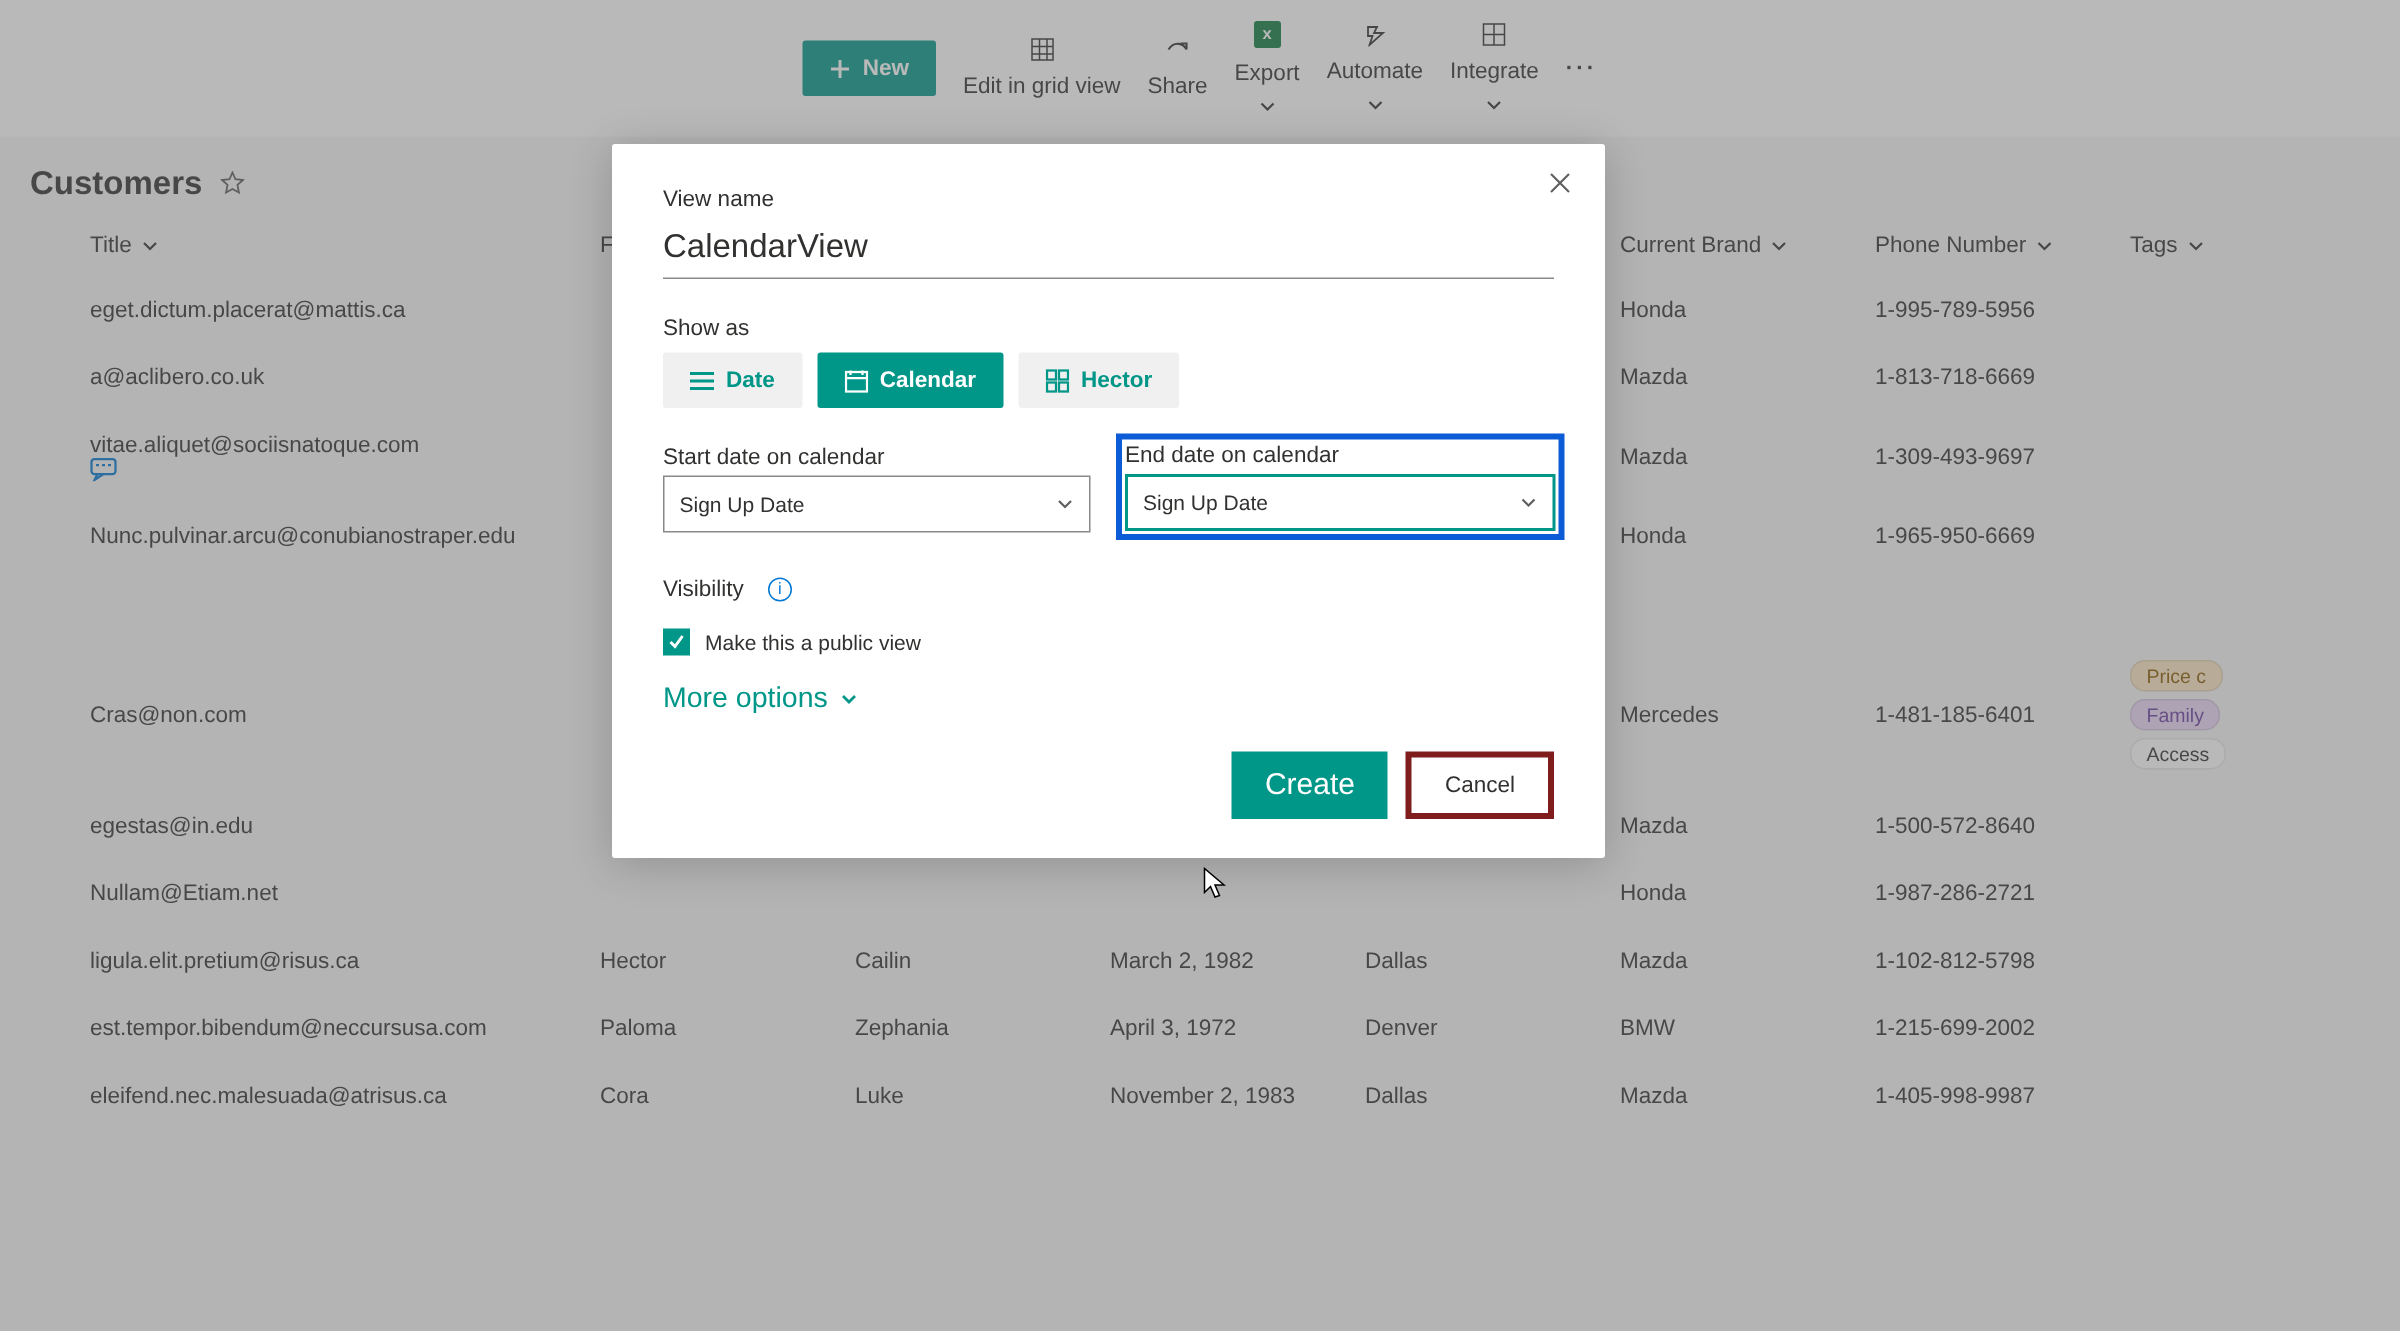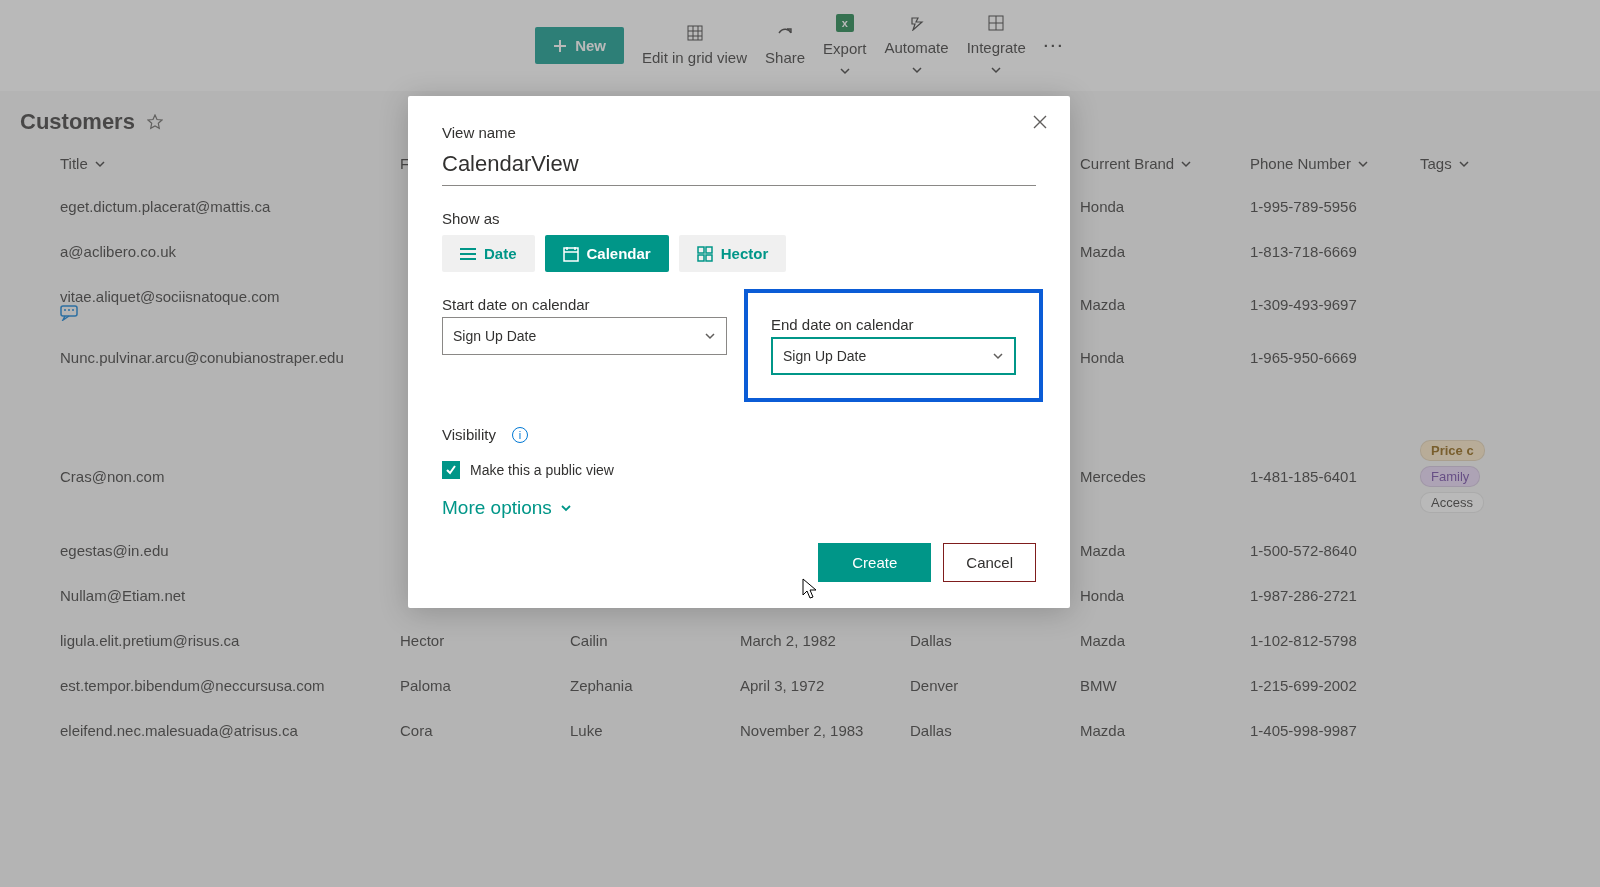--- a/index.html
+++ b/index.html
@@ -34,30 +34,30 @@
   .dialog { position:absolute; left:408px; top:96px; width:662px; background:#fff; border-radius:2px; box-shadow:0 4px 30px rgba(0,0,0,0.2); padding:28px 34px 26px; }
   .dlg-close { position:absolute; top:18px; right:22px; cursor:pointer; color:#605e5c; }
   .dlg-label { font-size:15px; color:#323130; margin-bottom:4px; }
   .dlg-input { width:100%; border:none; border-bottom:1px solid #8a8886; padding:6px 0 8px; font-size:22px; color:#323130; background:transparent; outline:none; margin-bottom:24px; }
   .showas-row { display:flex; gap:10px; margin-top:8px; margin-bottom:24px; }
   .showas-btn { border:none; background:#f0f0f0; color:#009688; padding:10px 18px; display:flex; align-items:center; gap:8px; font-size:15px; font-weight:600; border-radius:2px; cursor:pointer; }
   .showas-btn.active { background:#009688; color:#fff; }
   .date-row { display:flex; gap:24px; margin-bottom:24px; }
   .date-col { flex:1; }
   .select { width:100%; height:38px; border:1px solid #8a8886; background:#fff; display:flex; align-items:center; justify-content:space-between; padding:0 10px; cursor:pointer; }
-  .highlight-box { border:4px solid #0b5cd6; padding:23px; margin-top:-7px; margin-left:-7px; margin-right:-7px; }
+  .highlight-box { border:4px solid #0b5cd6; padding:2px; margin-top:-7px; margin-left:-7px; margin-right:-7px; }
   .highlight-box .dlg-label { margin-top:0; }
   .highlight-box .select { border:2px solid #009688; height:38px; }
   .vis-row { display:flex; align-items:center; gap:10px; margin-bottom:18px; }
   .info-icon { color:#0078d4; border:1.5px solid #0078d4; border-radius:50%; width:16px; height:16px; display:inline-flex; align-items:center; justify-content:center; font-size:11px; margin-left:6px; }
   .checkbox { width:18px; height:18px; background:#009688; display:inline-flex; align-items:center; justify-content:center; color:#fff; }
   .more-opts { color:#009688; font-size:19px; display:flex; align-items:center; gap:8px; cursor:pointer; margin-bottom:24px; }
   .dlg-footer { display:flex; justify-content:flex-end; gap:12px; }
-  .btn-create { background:#009688; color:#fff; border:none; padding:10px 34px; font-size:15px; cursor:pointer;margin-left:39px; }
-  .btn-cancel { background:#fff; color:#323130; border:1px solid #7f1d1d; padding:10px 22px; font-size:15px; cursor:pointer; }
+  .btn-create { background:#009688; color:#fff; border:none; padding:10px 22px; font-size:20px; cursor:pointer;margin-left:39px; }
+  .btn-cancel { background:#fff; color:#323130; border:4px solid #7f1d1d; padding:10px 22px; font-size:15px; cursor:pointer; }
   .cursor-arrow { position:absolute; left:802px; top:578px; pointer-events:none; }
   .tag-pill { display:inline-block; padding:2px 10px; border-radius:10px; font-size:13px; border:1px solid rgba(0,0,0,0.1); margin:1px 0; }
   .tags-cell { display:flex; flex-direction:column; align-items:flex-start; gap:3px; }
   svg { display:block; }
 </style>
 </head>
 <body>
 
 <div class="toolbar">
   <button class="btn-new">
@@ -229,21 +229,21 @@
       <div class="row">
         <div class="cell col-title">Cras@non.com</div>
         <div class="cell col-fname"></div>
         <div class="cell col-lname"></div>
         <div class="cell col-bday"></div>
         <div class="cell col-deal"></div>
         <div class="cell col-brand">Mercedes</div>
         <div class="cell col-phone">1-481-185-6401</div>
         <div class="cell col-tags">
           <div class="tags-cell">
-            <span class="tag-pill" style="background:#fde8c4;color:#8a5a00;font-weight:bold;">Price c</span>
+            <span class="tag-pill" style="background:#fde8c4;color:#8a5a00;">Price c</span>
             <span class="tag-pill" style="background:#ead7f8;color:#6a3ea1;">Family</span>
             <span class="tag-pill" style="background:#ffffff;color:#323130;">Access</span>
           </div>
         </div>
       </div>
       <div class="row">
         <div class="cell col-title">egestas@in.edu</div>
         <div class="cell col-fname"></div>
         <div class="cell col-lname"></div>
         <div class="cell col-bday"></div>

